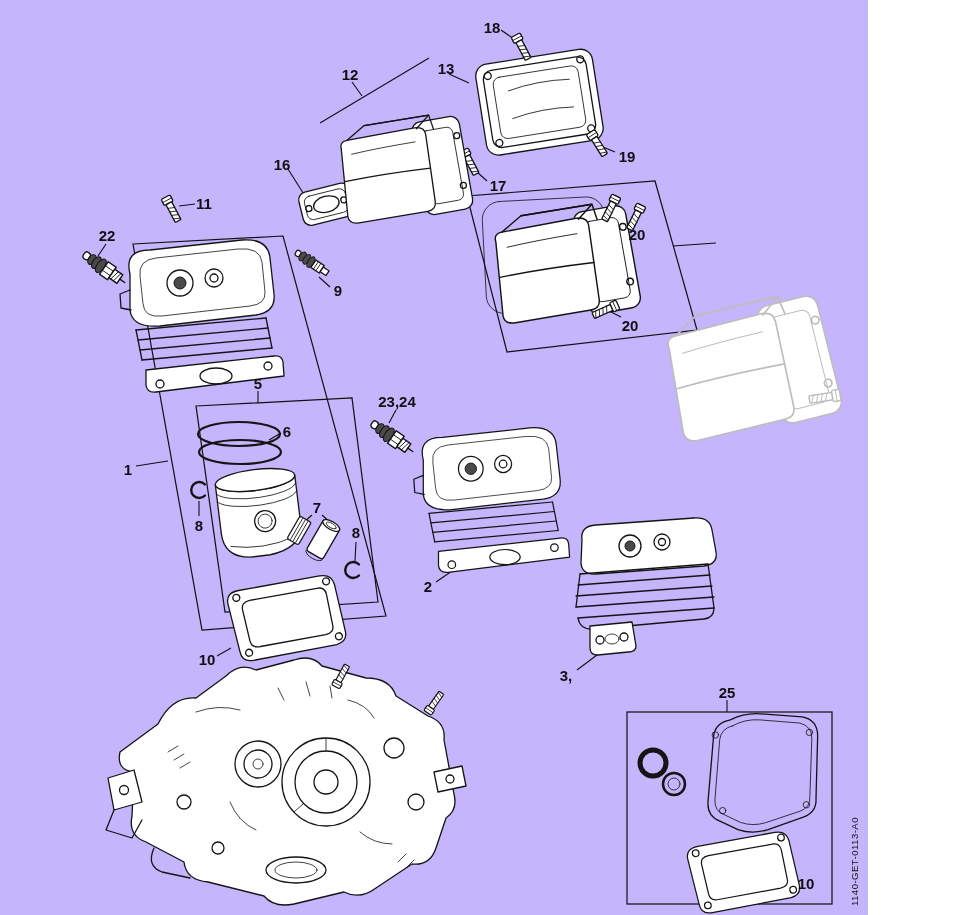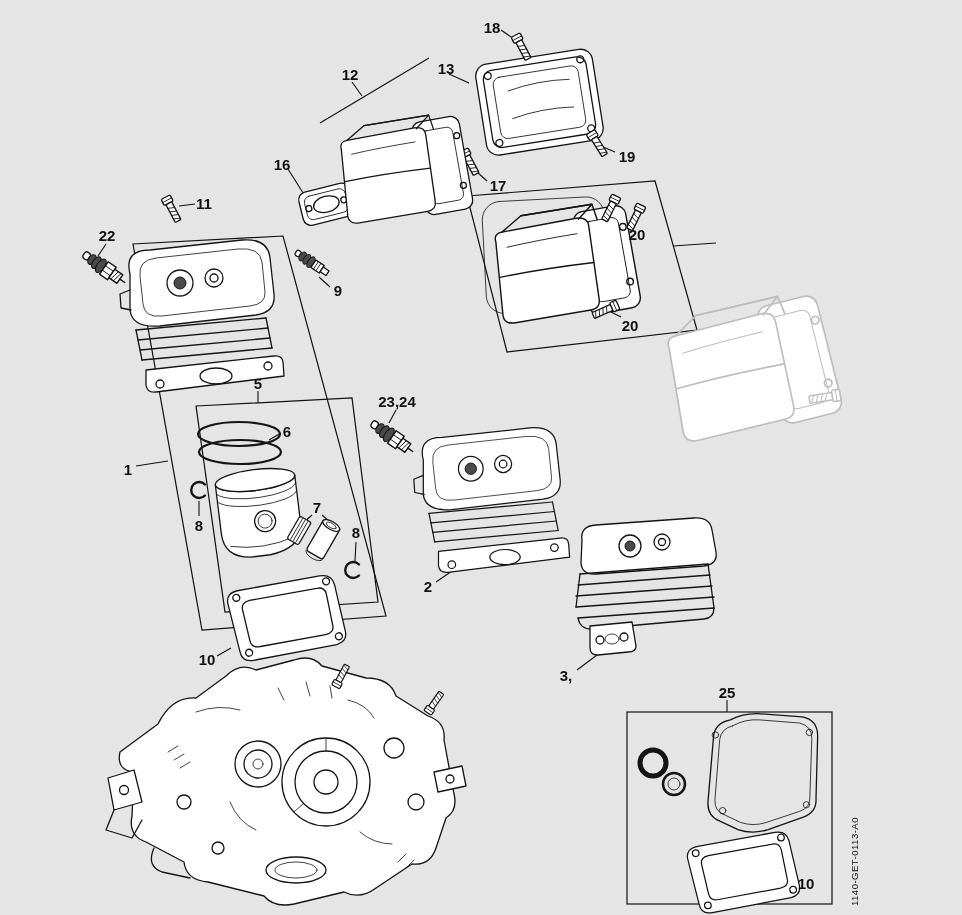--- a/index.html
+++ b/index.html
@@ -1,16 +1,16 @@
 <!DOCTYPE html>
 <html style="--ink: #141414; --paper: #ffffff; --ghostc: #bdbdbd; --shade: #4a4a4a;"><head>
 <meta charset="utf-8">
 <style>
   html,body { margin:0; padding:0; background:#ffffff; }
-  .stage { position:relative; width:962px; height:915px; background:#e5e5e5; overflow:hidden; }
+  .stage { position:relative; width:868px; height:915px; background:#c4b5fd; overflow:hidden; }
   svg { display:block; }
   .s    { fill:none; stroke:var(--ink,#141414); stroke-width:1.3; stroke-linecap:round; stroke-linejoin:round; }
   .sf   { fill:var(--paper,#ffffff); stroke:var(--ink,#141414); stroke-width:1.3; stroke-linejoin:round; }
   .dark { fill:var(--shade,#4a4a4a); stroke:var(--ink,#141414); stroke-width:1; }
   .thin { stroke-width:0.8; }
   .thick{ stroke-width:2.2; }
   .ghost{ --ink:var(--ghostc,#bdbdbd); --shade:var(--ghostc,#bdbdbd); }
   .frame{ fill:none; stroke:#101010; stroke-width:1.2; stroke-linejoin:miter; }
   .leader{ stroke:#101010; stroke-width:1.1; fill:none; }
   .lbl  { font-family:"Liberation Sans", sans-serif; font-weight:bold; font-size:15px; fill:#101010; }

